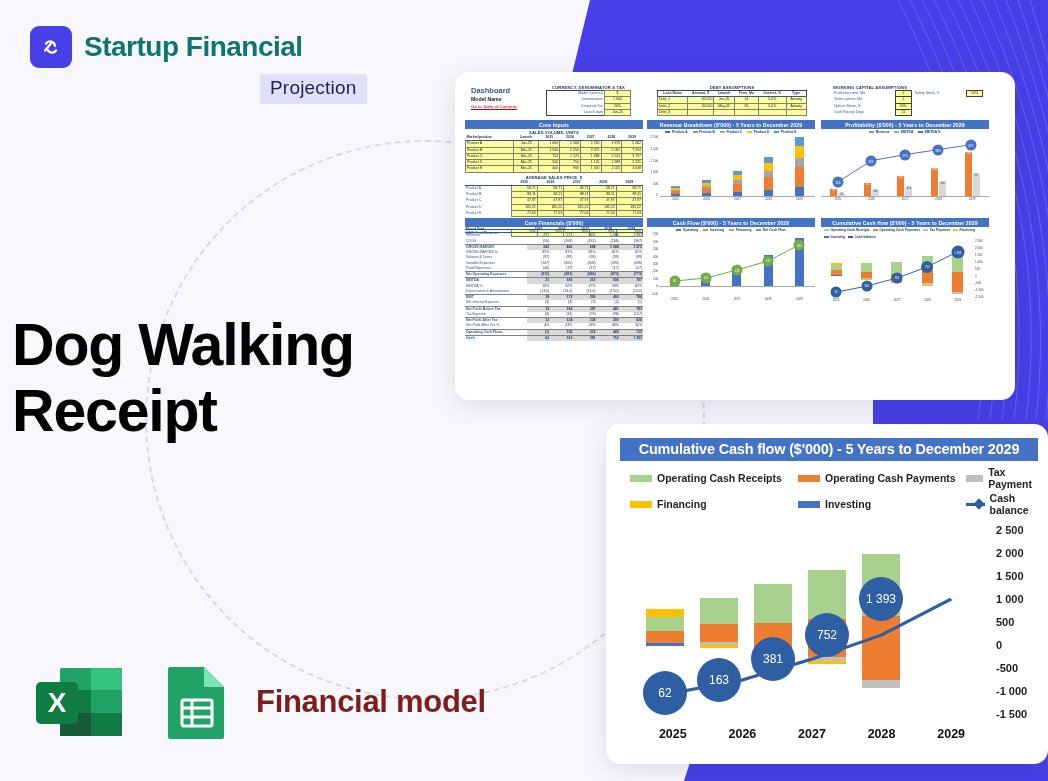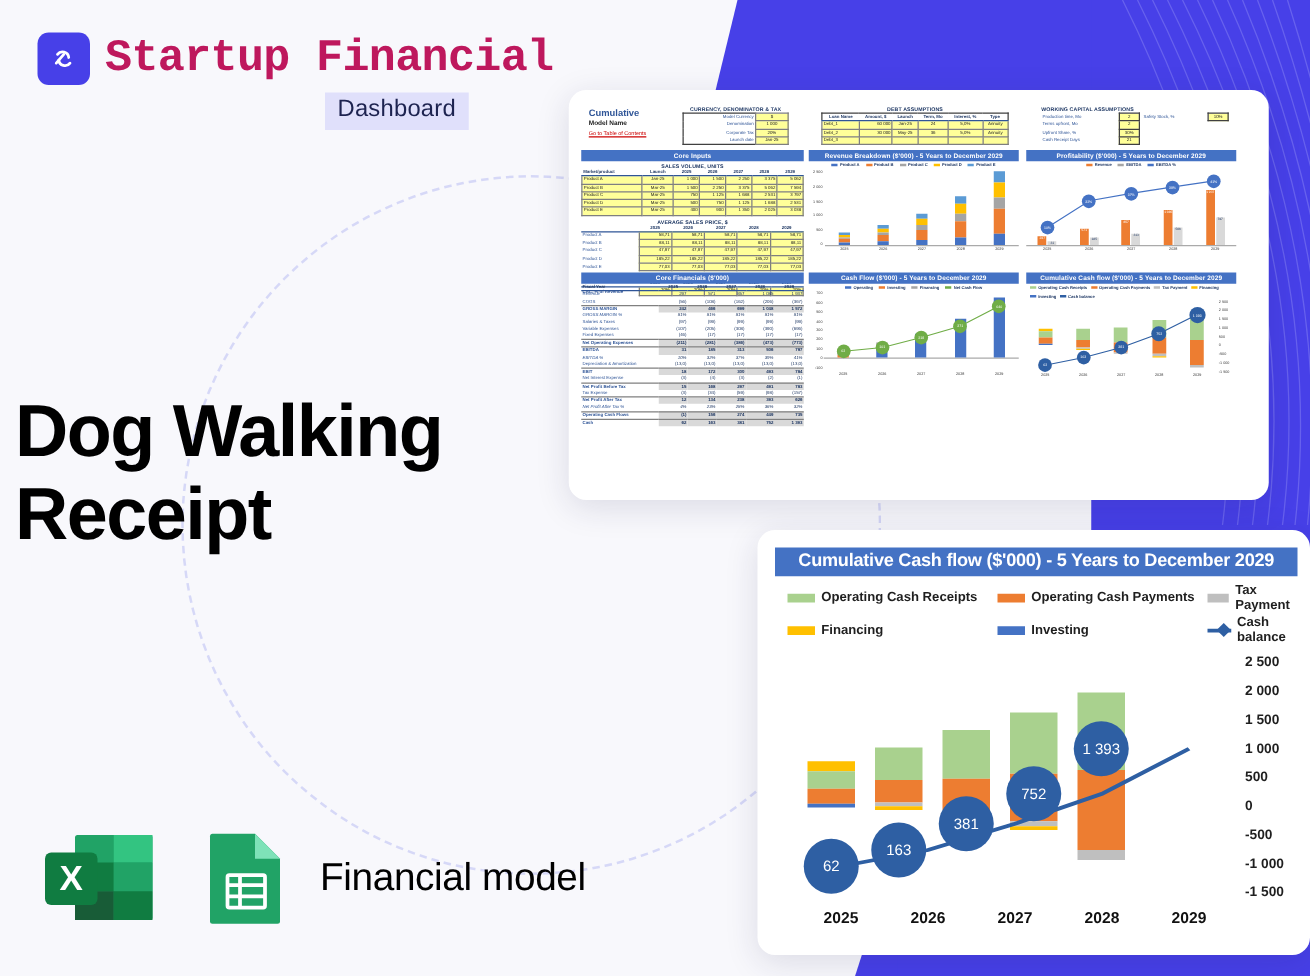--- a/index.html
+++ b/index.html
@@ -39,36 +39,36 @@
   .dash-arc { position: absolute; left: 145px; top: 140px; width: 560px; height: 560px; border-radius: 50%;
       border: 2px dashed #d6d8f7; }
 
   
   .logo-row { position: absolute; left: 30px; top: 26px; display: flex; align-items: center; gap: 12px; }
   .logo-mark {
     width: 42px; height: 42px; border-radius: 9px; background: #4740e8;
     display: flex; align-items: center; justify-content: center;
   }
   .brand-title {
-    font-size: 36px; font-weight: bold; color: #be185d; letter-spacing: -.5px; line-height: 1; font-family: Liberation Mono, monospace;
+    font-size: 28px; font-weight: bold; color: #0f766e; letter-spacing: -.5px; line-height: 1;
   }
   .brand-sub-wrap { position: absolute; left: 260px; top: 74px; }
   .brand-sub {
     display: inline-block; background: #e0e0fb; color: #1d2350;
     font-size: 19px; padding: 3px 10px 5px 10px; letter-spacing: .2px;
   }
 
   .headline {
     position: absolute; left: 12px; top: 312px;
     font-size: 59px; font-weight: bold; color: #000; line-height: 1.12;
     letter-spacing: -1.2px; max-width: 420px;
   }
 
   .fm-row { position: absolute; left: 28px; top: 662px; display: flex; align-items: center; gap: 22px; }
-  .fm-label { font-size: 31px; font-weight: normal; color: #000000; letter-spacing: -.3px; }
+  .fm-label { font-size: 31px; font-weight: bold; color: #7f1d1d; letter-spacing: -.3px; }
 
   
   .card {
     position: absolute; background: #fff; border-radius: 14px;
     box-shadow: 0 6px 26px rgba(30,30,80,.13);
     overflow: hidden;
   }
   #dashboard-card { left: 455px; top: 72px; width: 560px; height: 328px; padding: 8px 6px; }
   #bigchart-card  { left: 606px; top: 424px; width: 442px; height: 340px; padding: 14px 10px 8px 14px; }
 
@@ -167,21 +167,21 @@
 <div class="logo-row">
   <div class="logo-mark">
     <svg width="26" height="26" viewBox="0 0 26 26">
       <path d="M8 9.5 a5 5 0 0 1 9 2.5 M18 16.5 a5 5 0 0 1 -9 -2.5" fill="none" stroke="#fff" stroke-width="2.2" stroke-linecap="round"></path>
       <path d="M7 16.5 L13 9.5" stroke="#fff" stroke-width="2.2" stroke-linecap="round" fill="none"></path>
     </svg>
   </div>
   <div class="brand-title">Startup Financial</div>
 </div>
 <div class="brand-sub-wrap">
-  <span class="brand-sub">Dashboard</span>
+  <span class="brand-sub">Projection</span>
 </div>
 
 <div class="headline">Dog Walking Receipt</div>
 
 <div class="fm-row">
   <svg width="110" height="80" viewBox="0 0 110 80">
     <rect x="32" y="6" width="62" height="68" rx="2" fill="#21A366"></rect>
     <rect x="63" y="6" width="31" height="22" fill="#33C481"></rect>
     <rect x="32" y="28" width="31" height="23" fill="#107C41"></rect>
     <rect x="63" y="28" width="31" height="23" fill="#21A366"></rect>
@@ -198,21 +198,21 @@
     <line x1="22" y1="55" x2="52" y2="55" stroke="#fff" stroke-width="3"></line>
     <line x1="32" y1="38" x2="32" y2="64" stroke="#fff" stroke-width="3"></line>
   </svg>
   <div class="fm-label">Financial model</div>
 </div>
 
 <div class="card" id="dashboard-card">
   <div class="ss">
 
     <div class="ss-title"></div>
-    <div class="ss-title">Cumulative</div>
+    <div class="ss-title">Dashboard</div>
     <div class="ss-model">Model Name</div>
     <div class="ss-link">Go to Table of Contents</div>
 
     <div style="position:absolute; left:85px; top:5px; width:85px;">
       <div class="sec-cap">CURRENCY, DENOMINATOR &amp; TAX</div>
       <table class="g box-out">
         <tbody>
             <tr>
           <td class="lbl" style="text-align:right">Model Currency</td>
           <td class="yelc" style="width:26px">$</td>

